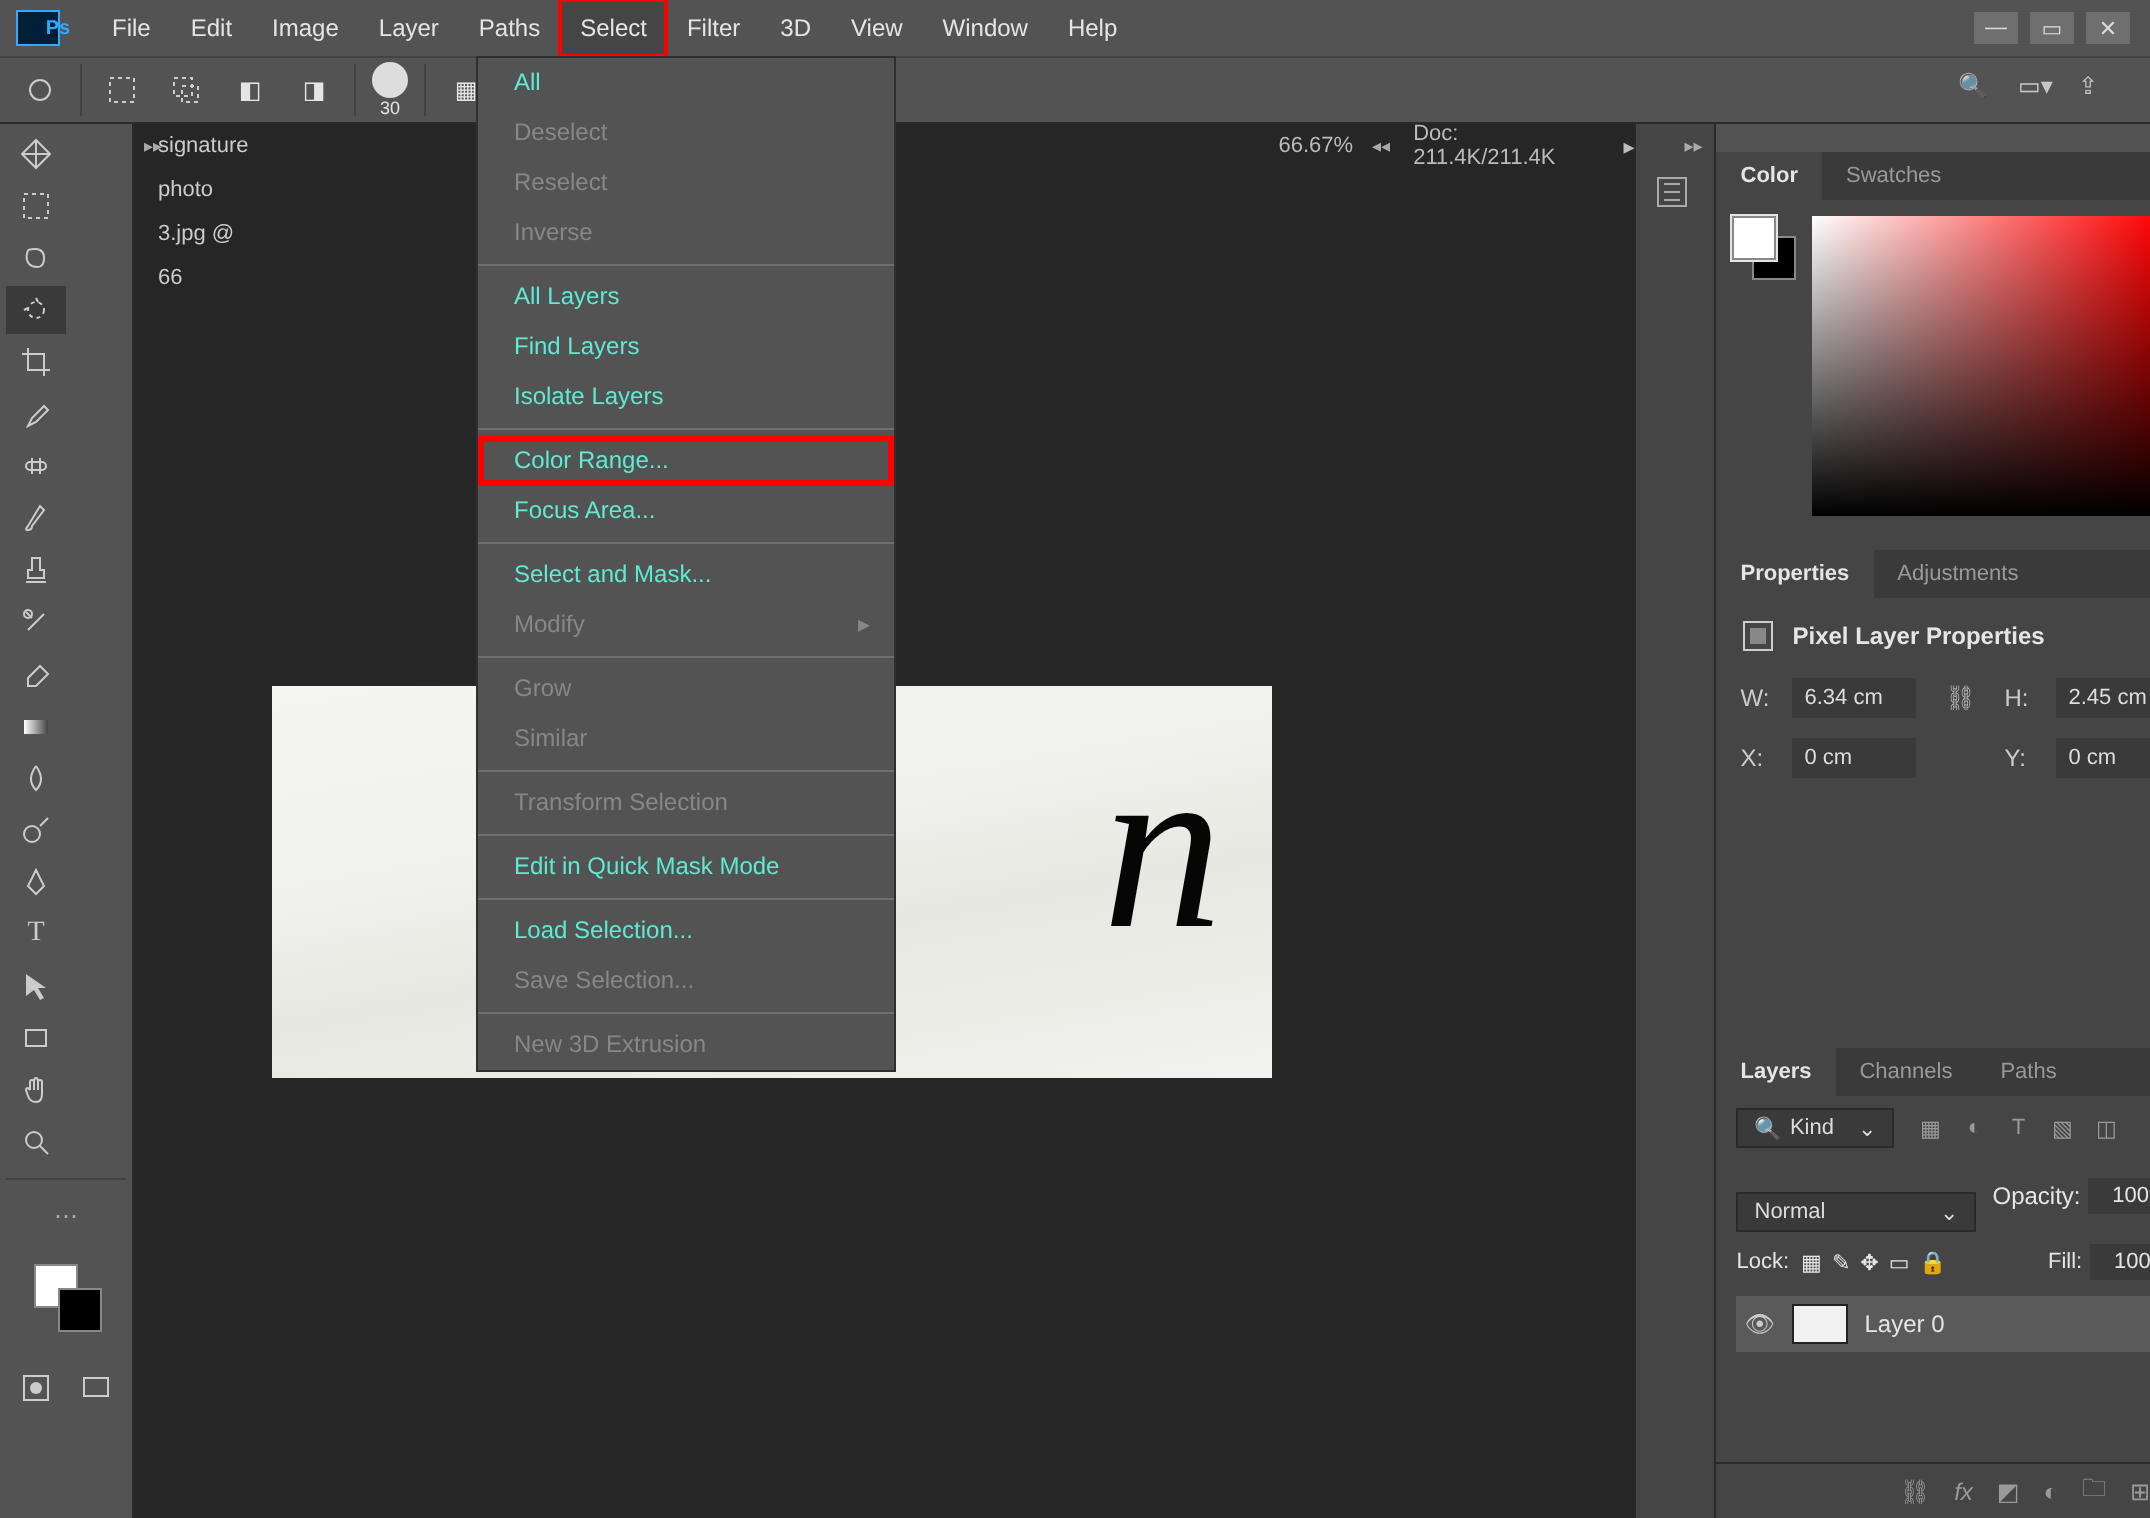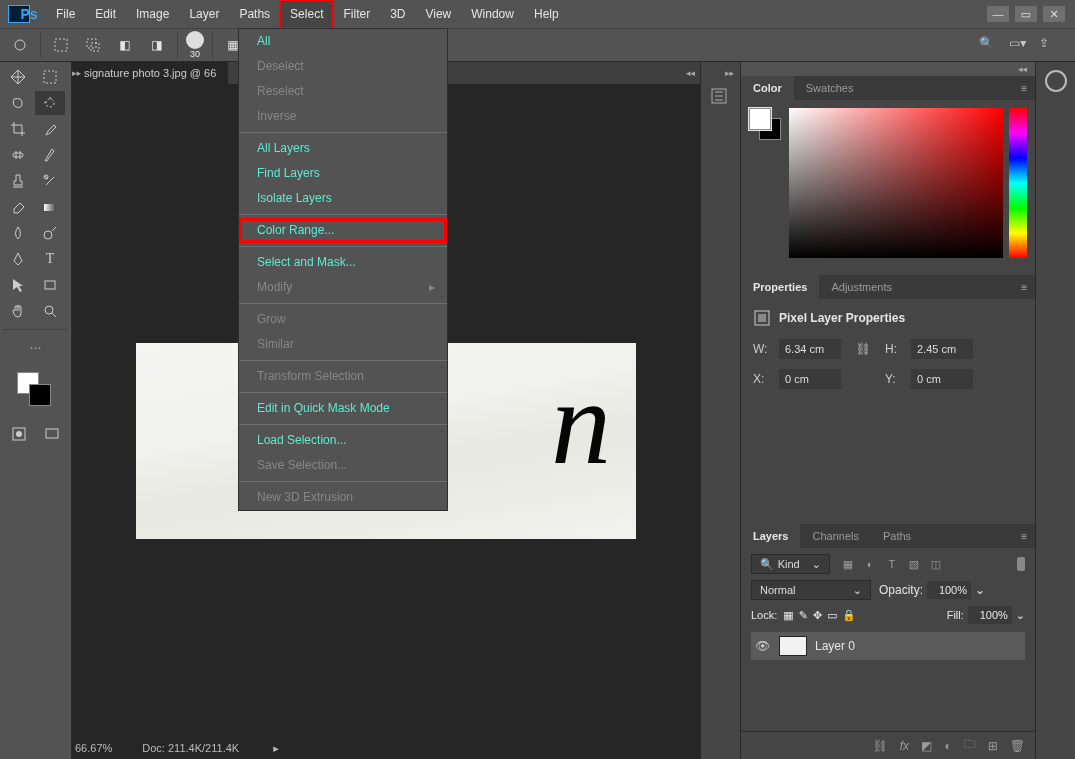--- a/index.html
+++ b/index.html
@@ -1,18 +1,18 @@
 <!DOCTYPE html>
 <html><head>
 <meta charset="utf-8">
 <style>
   * { box-sizing: border-box; margin: 0; padding: 0; user-select: none; }
   body { width: 1075px; height: 759px; background: #535353; font-family: "Segoe UI", Tahoma, sans-serif; font-size: 12px; color: #e5e5e5; overflow: hidden; position: relative; }
   .menubar { background: #535353; height: 28px; display: flex; align-items: center; padding-left: 8px; }
-  .ps-logo { width: 18px; height: 18px; background: #001e36; color: #31a8ff; font-size: 14px; font-weight: bold; display: flex; align-items: center; justify-content: center; border: 1px solid #31a8ff; margin-right: 16px; padding-left: 20px; }
+  .ps-logo { width: 18px; height: 18px; background: #001e36; color: #31a8ff; font-size: 10px; font-weight: bold; display: flex; align-items: center; justify-content: center; border: 1px solid #31a8ff; margin-right: 16px; padding-left: 20px; }
   .menubar .item { padding: 0 10px; height: 28px; line-height: 28px; cursor: default; }
   .menubar .item.open { background: #454545; outline: 2px solid #ff0000; outline-offset: -1px; }
   .win-controls { margin-left: auto; display: flex; gap: 6px; padding-right: 10px; }
   .win-controls .btn { width: 22px; height: 16px; background: #6f6f6f; display: flex; align-items: center; justify-content: center; color: #ddd; font-size: 11px; }
   .dropdown { position: absolute; top: 28px; left: 238px; width: 210px; background: #535353; border: 1px solid #2f2f2f; z-index: 100; }
   .dropdown .mi { height: 25px; line-height: 25px; padding: 0 18px; color: #5eead4; position: relative; }
   .dropdown .mi.disabled { color: #878787; }
   .dropdown .sep { height: 1px; background: #6f6f6f; margin: 3px 0; }
   .dropdown .mi .arrow { position: absolute; right: 12px; top: 0; }
   .dropdown .highlight { outline: 3px solid #ff0000; outline-offset: -3px; }
@@ -22,21 +22,21 @@
   .ob-right { margin-left: auto; display: flex; gap: 12px; align-items: center; padding-right: 10px; }
   .small-icon { width: 18px; height: 18px; opacity: .8; }
   .workspace { display: flex; height: calc(759px - 62px); }
   .toolbox { width: 72px; background: #535353; border-right: 1px solid #2a2a2a; display: flex; flex-wrap: wrap; align-content: flex-start; padding: 3px; gap: 2px; position: relative; }
   .toolbox .tool { width: 30px; height: 24px; display: flex; align-items: center; justify-content: center; }
   .toolbox .tool.active { background: #3a3a3a; }
   .swatch-zone { width: 100%; height: 50px; position: relative; margin-top: 6px; }
   .swatch-zone .fg { width: 22px; height: 22px; background: #fff; border: 1px solid #888; position: absolute; top: 4px; left: 14px; }
   .swatch-zone .bg { width: 22px; height: 22px; background: #000; border: 1px solid #888; position: absolute; top: 16px; left: 26px; }
   .toolbox .bottom-row { width: 100%; display: flex; justify-content: space-around; margin-top: 2px; }
-  .canvas-area { flex: 1; background: #262626; display: flex; flex-direction: column; }
+  .canvas-area { flex: 1; background: #262626; display: flex; flex-direction: row; }
   .doc-tabs { height: 22px; background: #3f3f3f; display: flex; align-items: center; }
   .doc-tab { background: #262626; height: 22px; line-height: 22px; padding: 0 12px; font-size: 11px; color: #ccc; }
   .canvas-inner { flex: 1; position: relative; display: flex; align-items: center; justify-content: center; }
   .photo { width: 500px; height: 196px; background: linear-gradient(170deg, #f5f5f3 0%, #f0f0ec 40%, #e8e8e2 60%, #f2f2ee 100%); position: relative; top: 30px; }
   .sig { position: absolute; font-family: "Brush Script MT", cursive; font-size: 120px; color: #060606; top: 20px; right: 25px; font-style: italic; line-height: 1; }
   .statusbar { height: 22px; background: #262626; display: flex; align-items: center; font-size: 11px; padding-left: 3px; gap: 30px; color: #bbb; }
   .panels { width: 375px; background: #535353; display: flex; }
   .panel-strip { width: 40px; background: #454545; border-left: 1px solid #2a2a2a; display: flex; flex-direction: column; align-items: center; padding-top: 6px; gap: 8px; }
   .strip-icon { width: 24px; height: 24px; }
   .panel-main { flex: 1; display: flex; flex-direction: column; border-left: 1px solid #2a2a2a; }
@@ -59,21 +59,21 @@
   .prop-row { display: flex; align-items: center; gap: 10px; margin-bottom: 10px; }
   .prop-label { width: 16px; color: #ccc; }
   .prop-input { width: 62px; height: 20px; background: #3a3a3a; border: none; color: #ddd; font-size: 11px; padding: 0 6px; }
   .link-icon { width: 24px; text-align: center; color: #bbb; }
   .layers-body { padding: 6px 10px; flex: 1; display: flex; flex-direction: column; }
   .layers-row1 { display: flex; align-items: center; gap: 6px; margin-bottom: 6px; }
   .kind-select { height: 20px; background: #3a3a3a; border: 1px solid #2a2a2a; color: #ddd; font-size: 11px; padding: 0 8px; display: flex; align-items: center; gap: 4px; }
   .filticons { display: flex; gap: 6px; margin-left: 4px; align-items: center; }
   .filticons span { width: 16px; height: 16px; display: flex; align-items: center; justify-content: center; color: #9a9a9a; font-size: 11px; }
   .layers-row2 { display: flex; align-items: center; gap: 8px; margin-bottom: 6px; }
-  .blend-select { width: 120px; }
+  .blend-select { width: 120px; margin-top: 16px; }
   .op-field { display: flex; align-items: center; gap: 4px; }
   .pct { width: 44px; height: 18px; background: #3a3a3a; display: flex; align-items: center; justify-content: flex-end; padding: 0 4px; font-size: 11px; }
   .layers-row3 { display: flex; align-items: center; gap: 6px; margin-bottom: 6px; font-size: 11px; }
   .lock-icons { display: flex; gap: 5px; align-items: center; }
   .layer-item { display: flex; align-items: center; gap: 8px; height: 28px; background: #5a5a5a; padding: 0 4px; margin-top: 2px; }
   .vis-eye { width: 16px; color: #ccc; }
   .layer-thumb { width: 28px; height: 20px; background: #f2f2f2; border: 1px solid #222; position: relative; }
   .layers-footer { height: 28px; display: flex; align-items: center; justify-content: flex-end; gap: 12px; padding: 0 10px; color: #9a9a9a; font-size: 12px; border-top: 1px solid #2a2a2a; }
   .panel-collapse { position: absolute; top: 68px; font-size: 9px; color: #aaa; }
   .left-collapse { left: 72px; }
@@ -107,20 +107,21 @@
     <div class="mi">All</div>
     <div class="mi disabled">Deselect</div>
     <div class="mi disabled">Reselect</div>
     <div class="mi disabled">Inverse</div>
     <div class="sep"></div>
     <div class="mi">All Layers</div>
     <div class="mi">Find Layers</div>
     <div class="mi">Isolate Layers</div>
     <div class="sep"></div>
     <div class="mi highlight">Color Range...</div>
+    <div class="mi">Focus Area...</div>
     <div class="sep"></div>
     <div class="mi">Select and Mask...</div>
     <div class="mi disabled">Modify<span class="arrow">▸</span></div>
     <div class="sep"></div>
     <div class="mi disabled">Grow</div>
     <div class="mi disabled">Similar</div>
     <div class="sep"></div>
     <div class="mi disabled">Transform Selection</div>
     <div class="sep"></div>
     <div class="mi">Edit in Quick Mask Mode</div>

